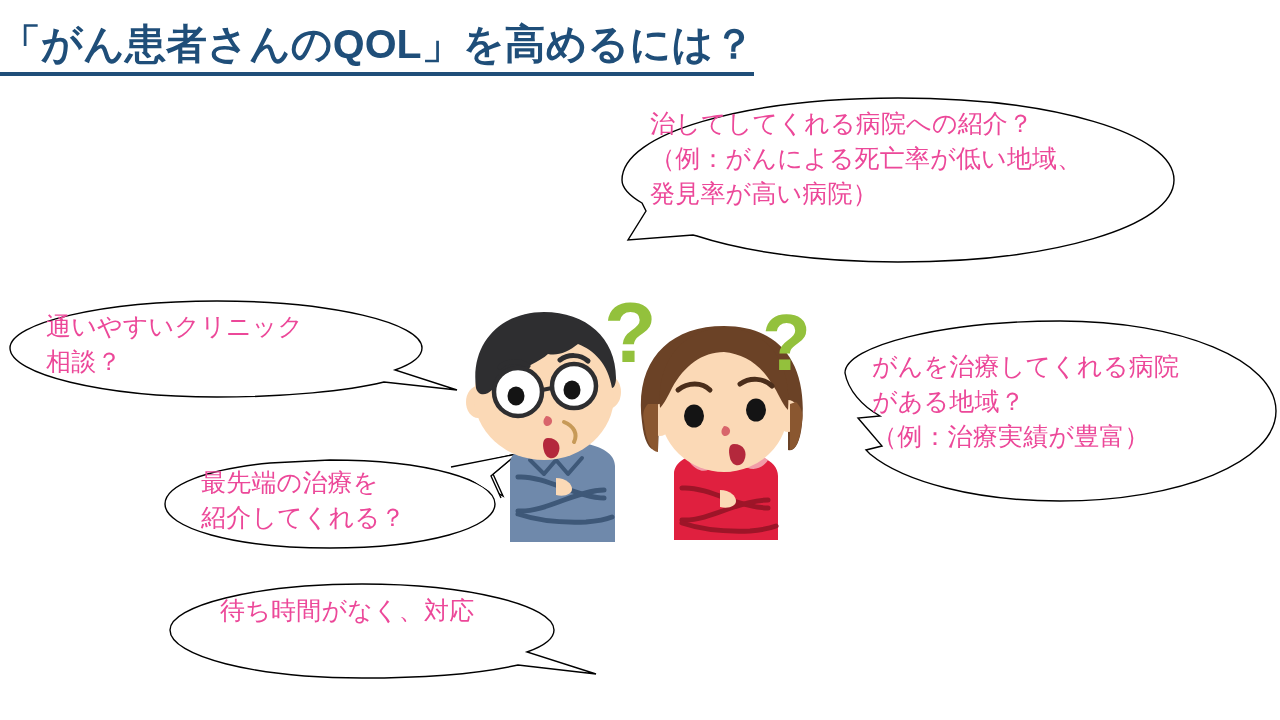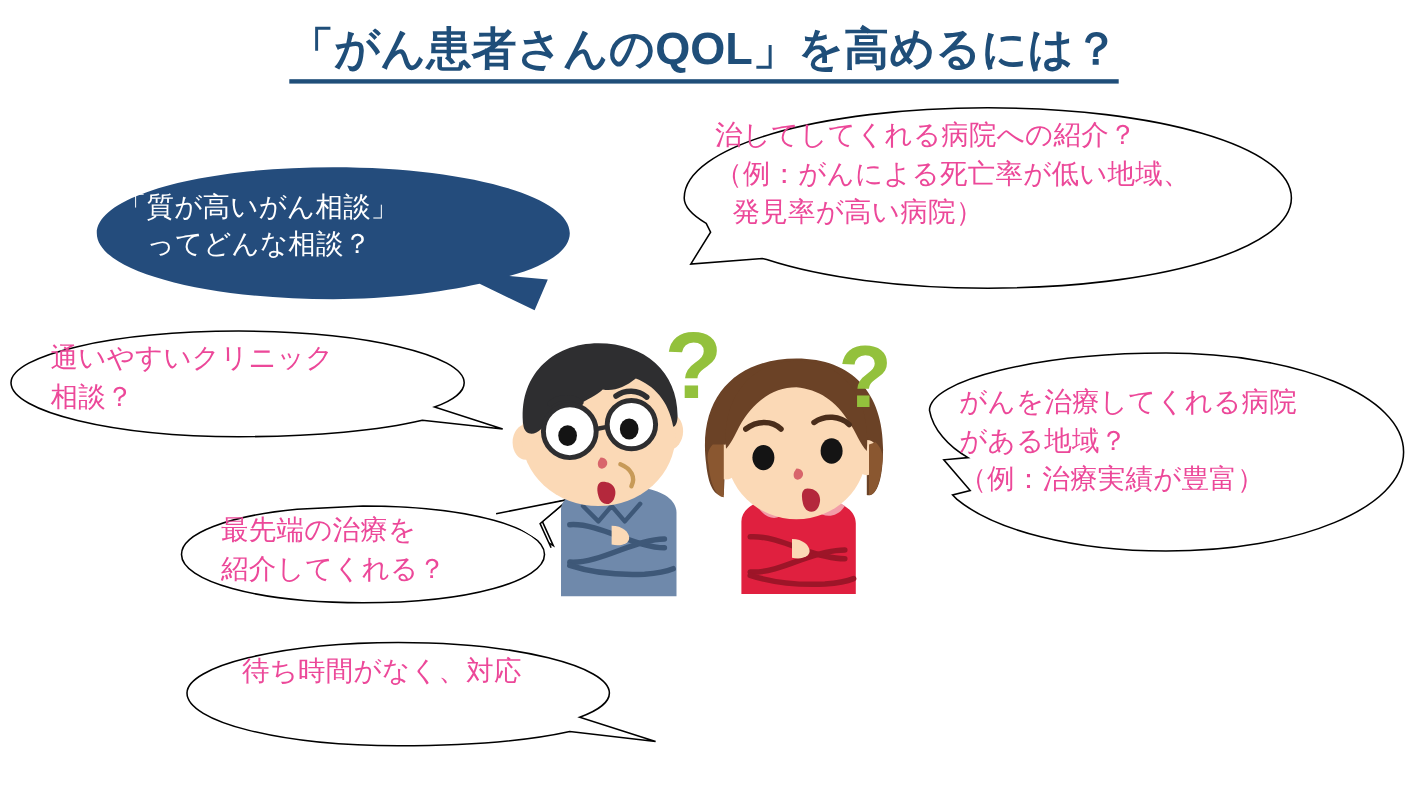--- a/index.html
+++ b/index.html
@@ -8,21 +8,20 @@
     background:#ffffff;
     font-family:"Liberation Sans","DejaVu Sans",sans-serif;
     overflow:hidden;
     position:relative;
   }
   #slide{position:absolute;left:0;top:0;width:1280px;height:720px;background:#fff;}
 
   
   #title-block{
     position:absolute;left:0;top:22px;width:1280px;
-    text-align:center;
   }
   #title-text{
     display:inline-block;
     font-size:41px;
     font-weight:bold;
     color:#1F4E79;
     letter-spacing:0px;
     line-height:1.12;
     border-bottom:4px solid #1F4E79;
     padding-bottom:4px;
@@ -49,48 +48,35 @@
 </style>
 </head>
 <body>
 
 <div id="slide">
 
   <div id="title-block">
     <span id="title-text">「がん患者さんのQOL」を高めるには？</span>
   </div>
 
-  <div class="bubble" style="left:78px;top:150px;width:460px;height:140px;">
-    <svg width="460" height="140" viewBox="0 0 460 140">
-      <path d="M 225 2
-               C 345 2 440 28 440 62
-               C 440 78 418 92 385 101
-               L 420 104 L 408 132 L 358 108
-               C 322 116 275 122 225 122
-               C 105 122 10 96 10 62
-               C 10 28 105 2 225 2 Z" fill="#244C7C" stroke="none"></path>
-    </svg>
-    <div class="btext white" style="left:30px;top:22px;">「質が高いがん相談」</div>
-    <div class="btext white" style="left:30px;top:56px;">　ってどんな相談？</div>
-  </div>
 
   <div class="bubble" style="left:618px;top:95px;width:560px;height:190px;">
     <svg width="560" height="190" viewBox="0 0 560 190">
       <path d="M 280 3
                C 433 3 556 38 556 85
                C 556 132 433 167 280 167
                C 200 167 128 157 79 141
                L 75 140
                L 10 145 L 28 116 L 24 108
                C 12 101 4 93 4 85
                C 4 38 127 3 280 3 Z" fill="#ffffff" stroke="#000000" stroke-width="1.4"></path>
     </svg>
     <div class="btext" style="left:32px;top:12px;">治してしてくれる病院への紹介？</div>
     <div class="btext" style="left:32px;top:47px;">（例：がんによる死亡率が低い地域、</div>
-    <div class="btext" style="left:48px;top:82px;">発見率が高い病院）</div>
+    <div class="btext" style="left:32px;top:82px;">発見率が高い病院）</div>
   </div>
 
   <div class="bubble" style="left:2px;top:298px;width:460px;height:120px;">
     <svg width="460" height="120" viewBox="0 0 460 120">
       <path d="M 215 3
                C 330 3 420 25 420 50
                C 420 58 410 66 393 72
                L 455 92 L 382 84
                C 345 93 284 99 215 99
                C 100 99 8 76 8 50

